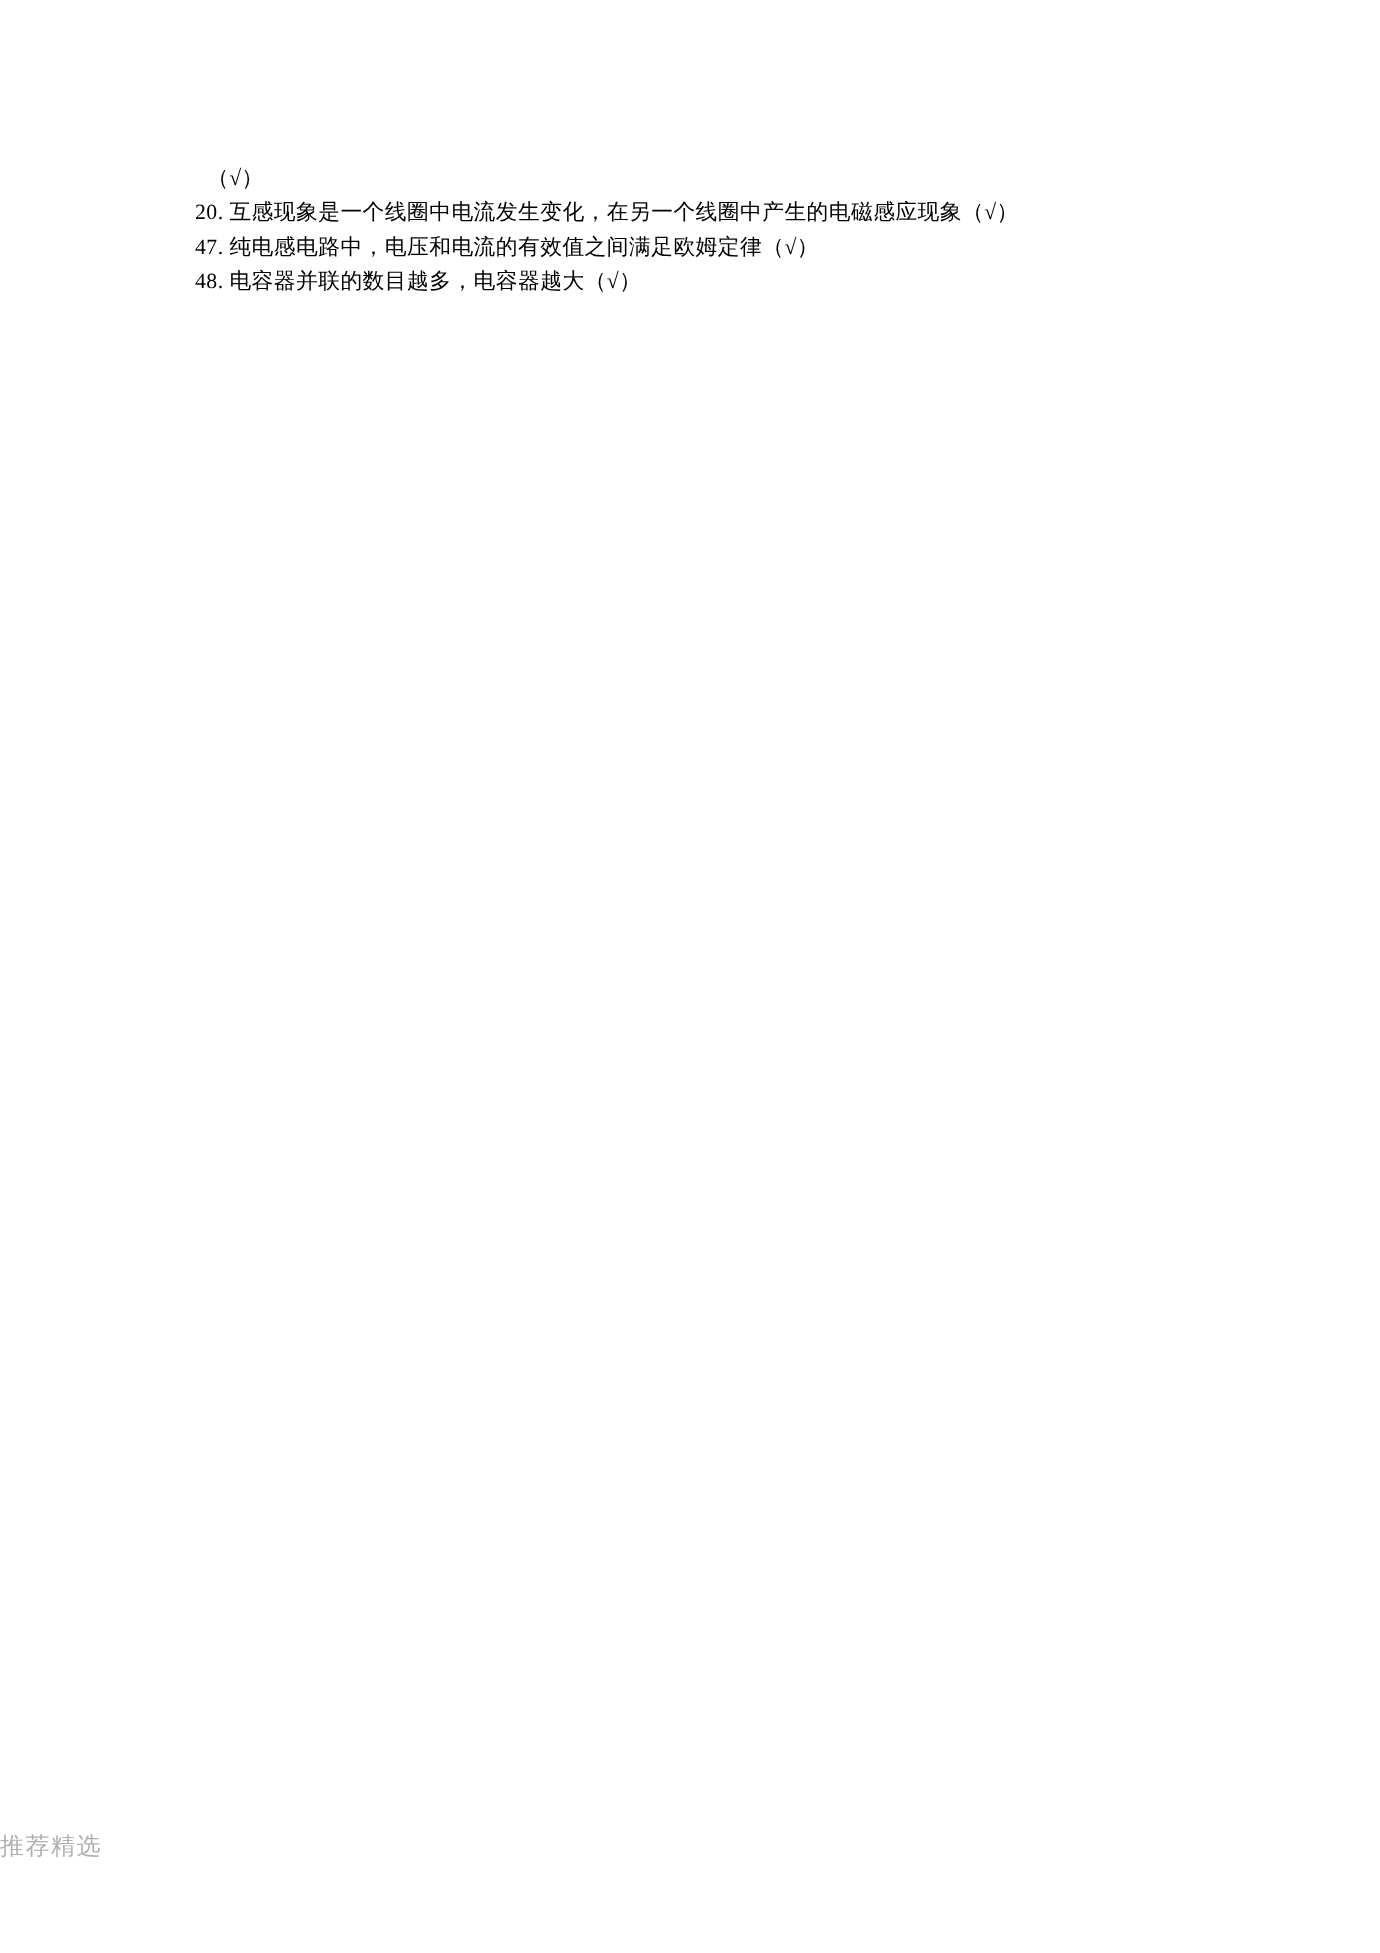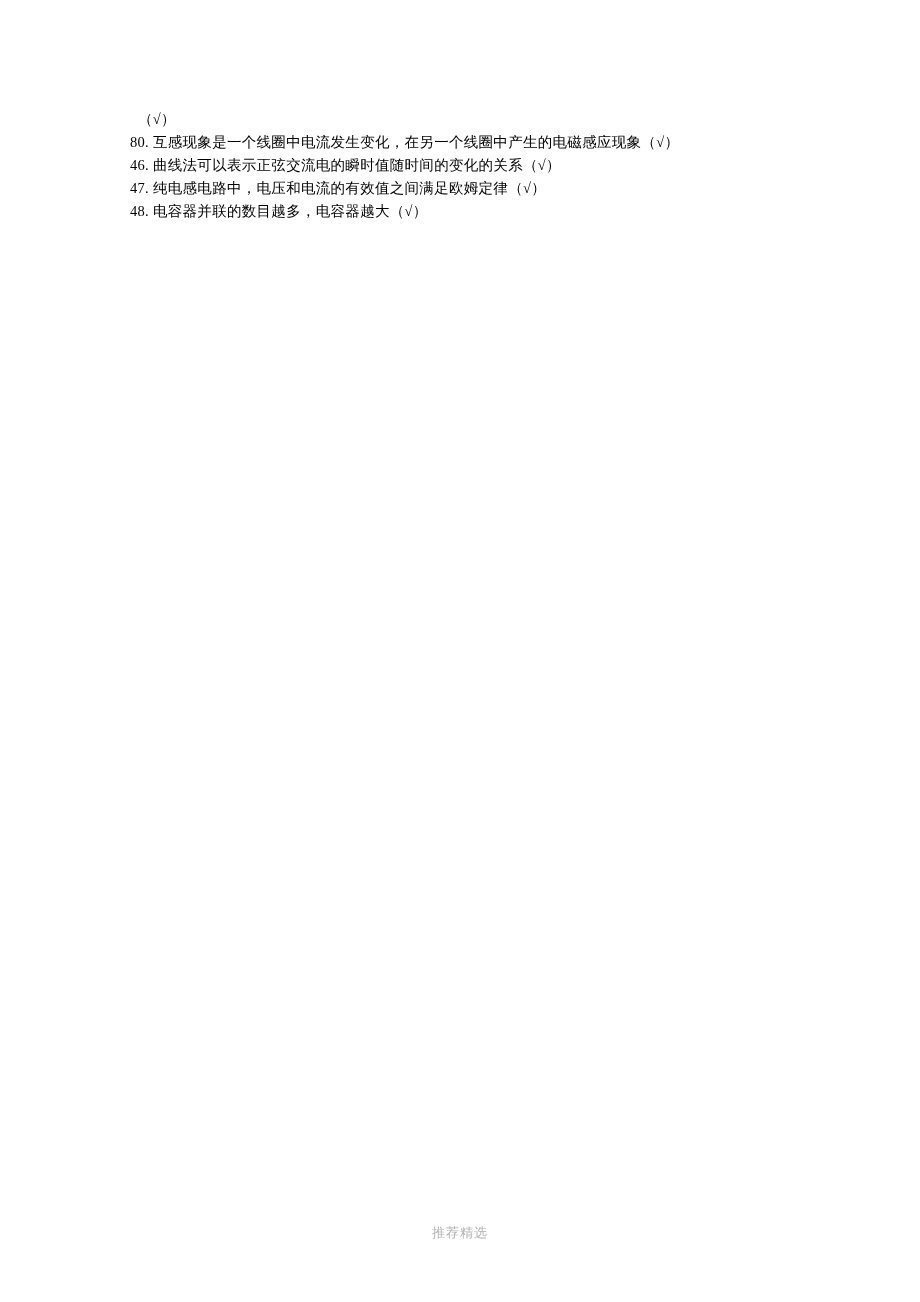--- a/index.html
+++ b/index.html
@@ -27,30 +27,29 @@
       white-space: nowrap;
     }
     .line-first {
       padding-left: 8px;
     }
     .footer {
       position: absolute;
       bottom: 60px;
       left: 0;
       right: 0;
-      text-align: center;
-      font-size: 13px;
+      text-align: left;
+      font-size: 16px;
       color: #b0b0b0;
       letter-spacing: 1px;
     }
   </style>
 </head>
 <body>
 
 <div class="content">
   <div class="line line-first">（√）</div>
-  <div class="line">80. 互感现象是一个线圈中电流发生变化，在另一个线圈中产生的电磁感应现象（√）</div>
-  <div class="line">46. 曲线法可以表示正弦交流电的瞬时值随时间的变化的关系（√）</div>
+  <div class="line">20. 互感现象是一个线圈中电流发生变化，在另一个线圈中产生的电磁感应现象（√）</div>
   <div class="line">47. 纯电感电路中，电压和电流的有效值之间满足欧姆定律（√）</div>
   <div class="line">48. 电容器并联的数目越多，电容器越大（√）</div>
 </div>
 
 <div class="footer">推荐精选</div>
 
 </body></html>

